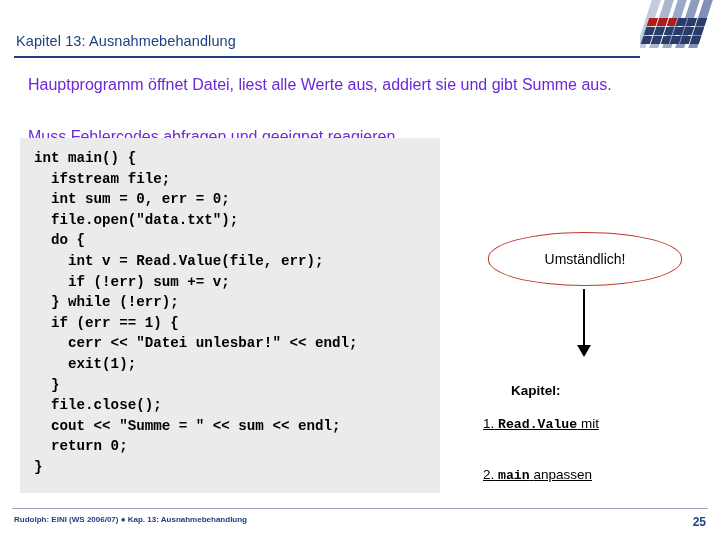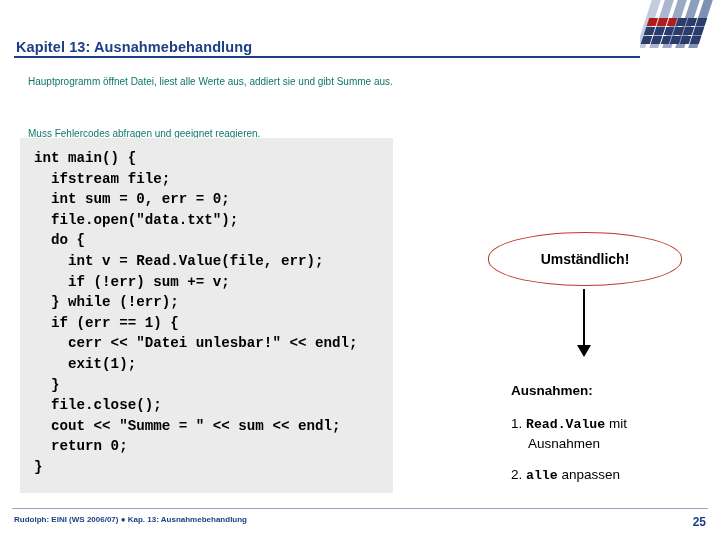--- a/index.html
+++ b/index.html
@@ -50,52 +50,52 @@
     gap: 1px;
     transform: skewX(-18deg);
   }
   .header-grid i { display: block; background: #2b3c6b; }
   .header-grid i.red { background: #b01c1c; }
 
   
   .slide-title {
     position: absolute;
     left: 16px;
-    top: 39px;
+    top: 33px;
     font-size: 14.5px;
-    font-weight: bold;
+    font-weight: normal;
     color: #1d3f85;
     letter-spacing: 0.1px;
   }
   .title-rule {
     position: absolute;
     left: 14px;
     top: 56px;
     width: 626px;
     height: 2px;
     background: #1d3f85;
   }
 
   
   .lead {
     position: absolute;
     left: 28px;
-    font-size: 10px;
-    color: #0f766e;
+    font-size: 16px;
+    color: #6d28d9;
     white-space: nowrap;
   }
   .lead.l1 { top: 76px; }
   .lead.l2 { top: 106px; margin-top: 22px; }
 
   
   .code-box {
     position: absolute;
     left: 20px;
     top: 138px;
-    width: 373px;
+    width: 420px;
     height: 355px;
     background: #ebebeb;
     padding: 6px 0 0 0;
     box-sizing: border-box;
   }
   .code-box pre {
     margin: 0;
     padding: 4px 0 0 14px;
     font-family: "Liberation Mono", "DejaVu Sans Mono", monospace;
     font-size: 14.2px;
@@ -113,21 +113,20 @@
     width: 192px;
     height: 52px;
     border: 1.6px solid #c0392b;
     border-radius: 96px / 26px;
     background: #ffffff;
     display: flex;
     align-items: center;
     justify-content: center;
     font-size: 14px;
     color: #000000;
-    font-weight: bold;
   }
 
   
   .arrow-line {
     position: absolute;
     left: 583px;
     top: 289px;
     width: 2px;
     height: 58px;
     background: #000000;
@@ -147,24 +146,25 @@
   .tasks-title {
     position: absolute;
     left: 511px;
     top: 383px;
     font-size: 13.5px;
     font-weight: bold;
     color: #000000;
   }
   .task {
     position: absolute;
-    left: 511px;
+    left: 483px;
     font-size: 13.5px;
     color: #000000;
     line-height: 19px;
+    text-decoration: underline;
   }
   .task.t1 { top: 414px; width: 200px; }
   .task.t2 { top: 465px; width: 200px; }
   .mono {
     font-family: "Liberation Mono", "DejaVu Sans Mono", monospace;
     font-size: 13.2px;
     font-weight: bold;
   }
   .task-indent {
     display: block;
@@ -254,28 +254,27 @@
 }</pre>
 </div>
 
 <div class="callout">
   <span>Umständlich!</span>
 </div>
 
 <div class="arrow-line"></div>
 <div class="arrow-head"></div>
 
-<div class="tasks-title">Ausnahmen:</div>
+<div class="tasks-title">Kapitel:</div>
 <div class="task t1">
   <span>1.</span>
   <span class="mono">Read.Value</span>
   <span>mit</span>
-  <span class="task-indent">Ausnahmen</span>
 </div>
 <div class="task t2">
   <span>2.</span>
-  <span class="mono">alle</span>
+  <span class="mono">main</span>
   <span>anpassen</span>
 </div>
 
 <div class="footer-rule"></div>
 <div class="footer-text">Rudolph: EINI (WS 2006/07)  ●  Kap. 13: Ausnahmebehandlung</div>
 <div class="footer-page">25</div>
 
 </body></html>

